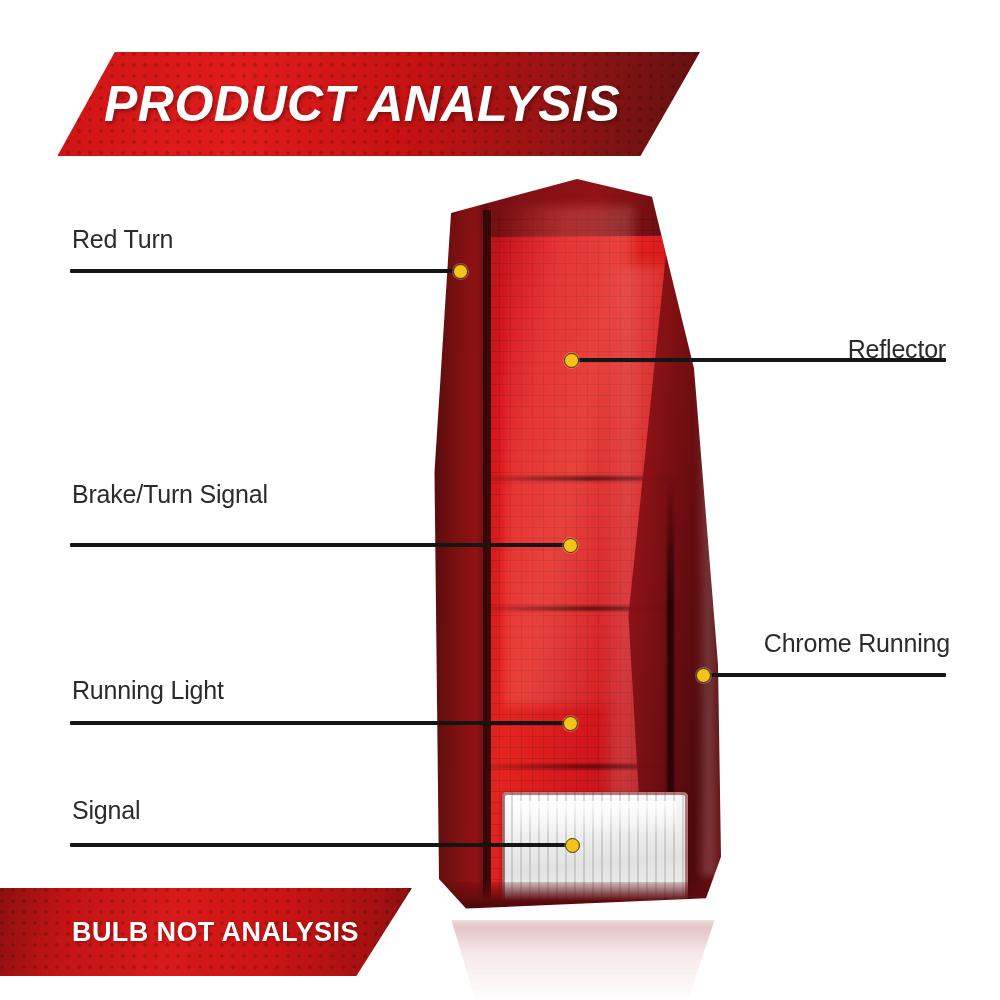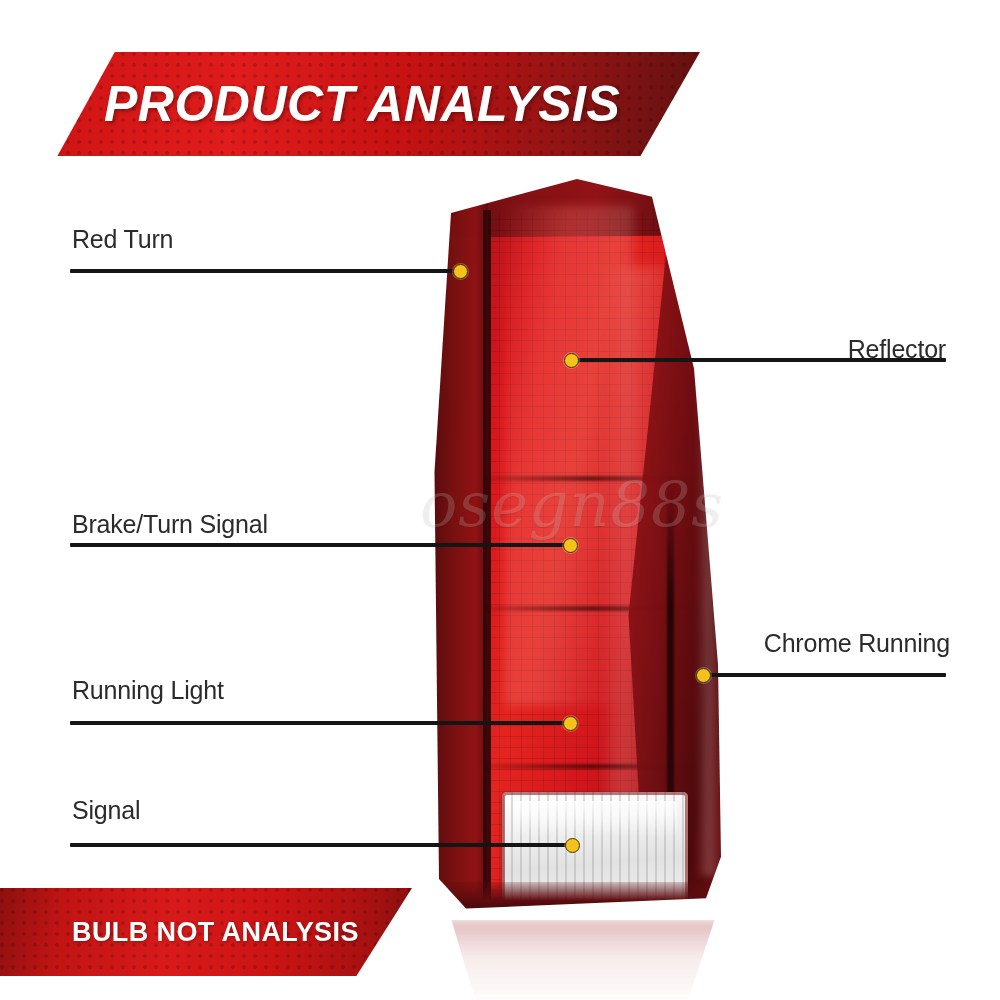--- a/index.html
+++ b/index.html
@@ -190,28 +190,27 @@
     <div class="lens-highlight2"></div>
     <div class="seam" style="top:300px;"></div>
     <div class="seam" style="top:430px;"></div>
     <div class="seam" style="top:588px;"></div>
     <div class="lamp-right-flank"></div>
     <div class="flank-groove"></div>
     <div class="flank-sheen"></div>
     <div class="reverse-lens"></div>
     <div class="lamp-bottom-rim"></div>
   </div>
-  <div class="watermark">osegn88s</div>
 </div>
 
 <div class="callout-label" style="left:72px; top:225px;">Red Turn</div>
 <div class="leader" style="left:70px; top:269px; width:390px;"></div>
 <div class="leader-dot" style="left:453px; top:264px;"></div>
 
-<div class="callout-label" style="left:72px; top:510px;text-align:center;">Brake/Turn Signal</div>
+<div class="callout-label" style="left:72px; top:480px;text-align:center;">Brake/Turn Signal</div>
 <div class="leader" style="left:70px; top:543px; width:500px;"></div>
 <div class="leader-dot" style="left:563px; top:538px;"></div>
 
 <div class="callout-label" style="left:72px; top:676px;text-align:center;">Running Light</div>
 <div class="leader" style="left:70px; top:721px; width:500px;"></div>
 <div class="leader-dot" style="left:563px; top:716px;"></div>
 
 <div class="callout-label" style="left:72px; top:796px;">Signal</div>
 <div class="leader" style="left:70px; top:843px; width:502px;"></div>
 <div class="leader-dot" style="left:565px; top:838px;"></div>

